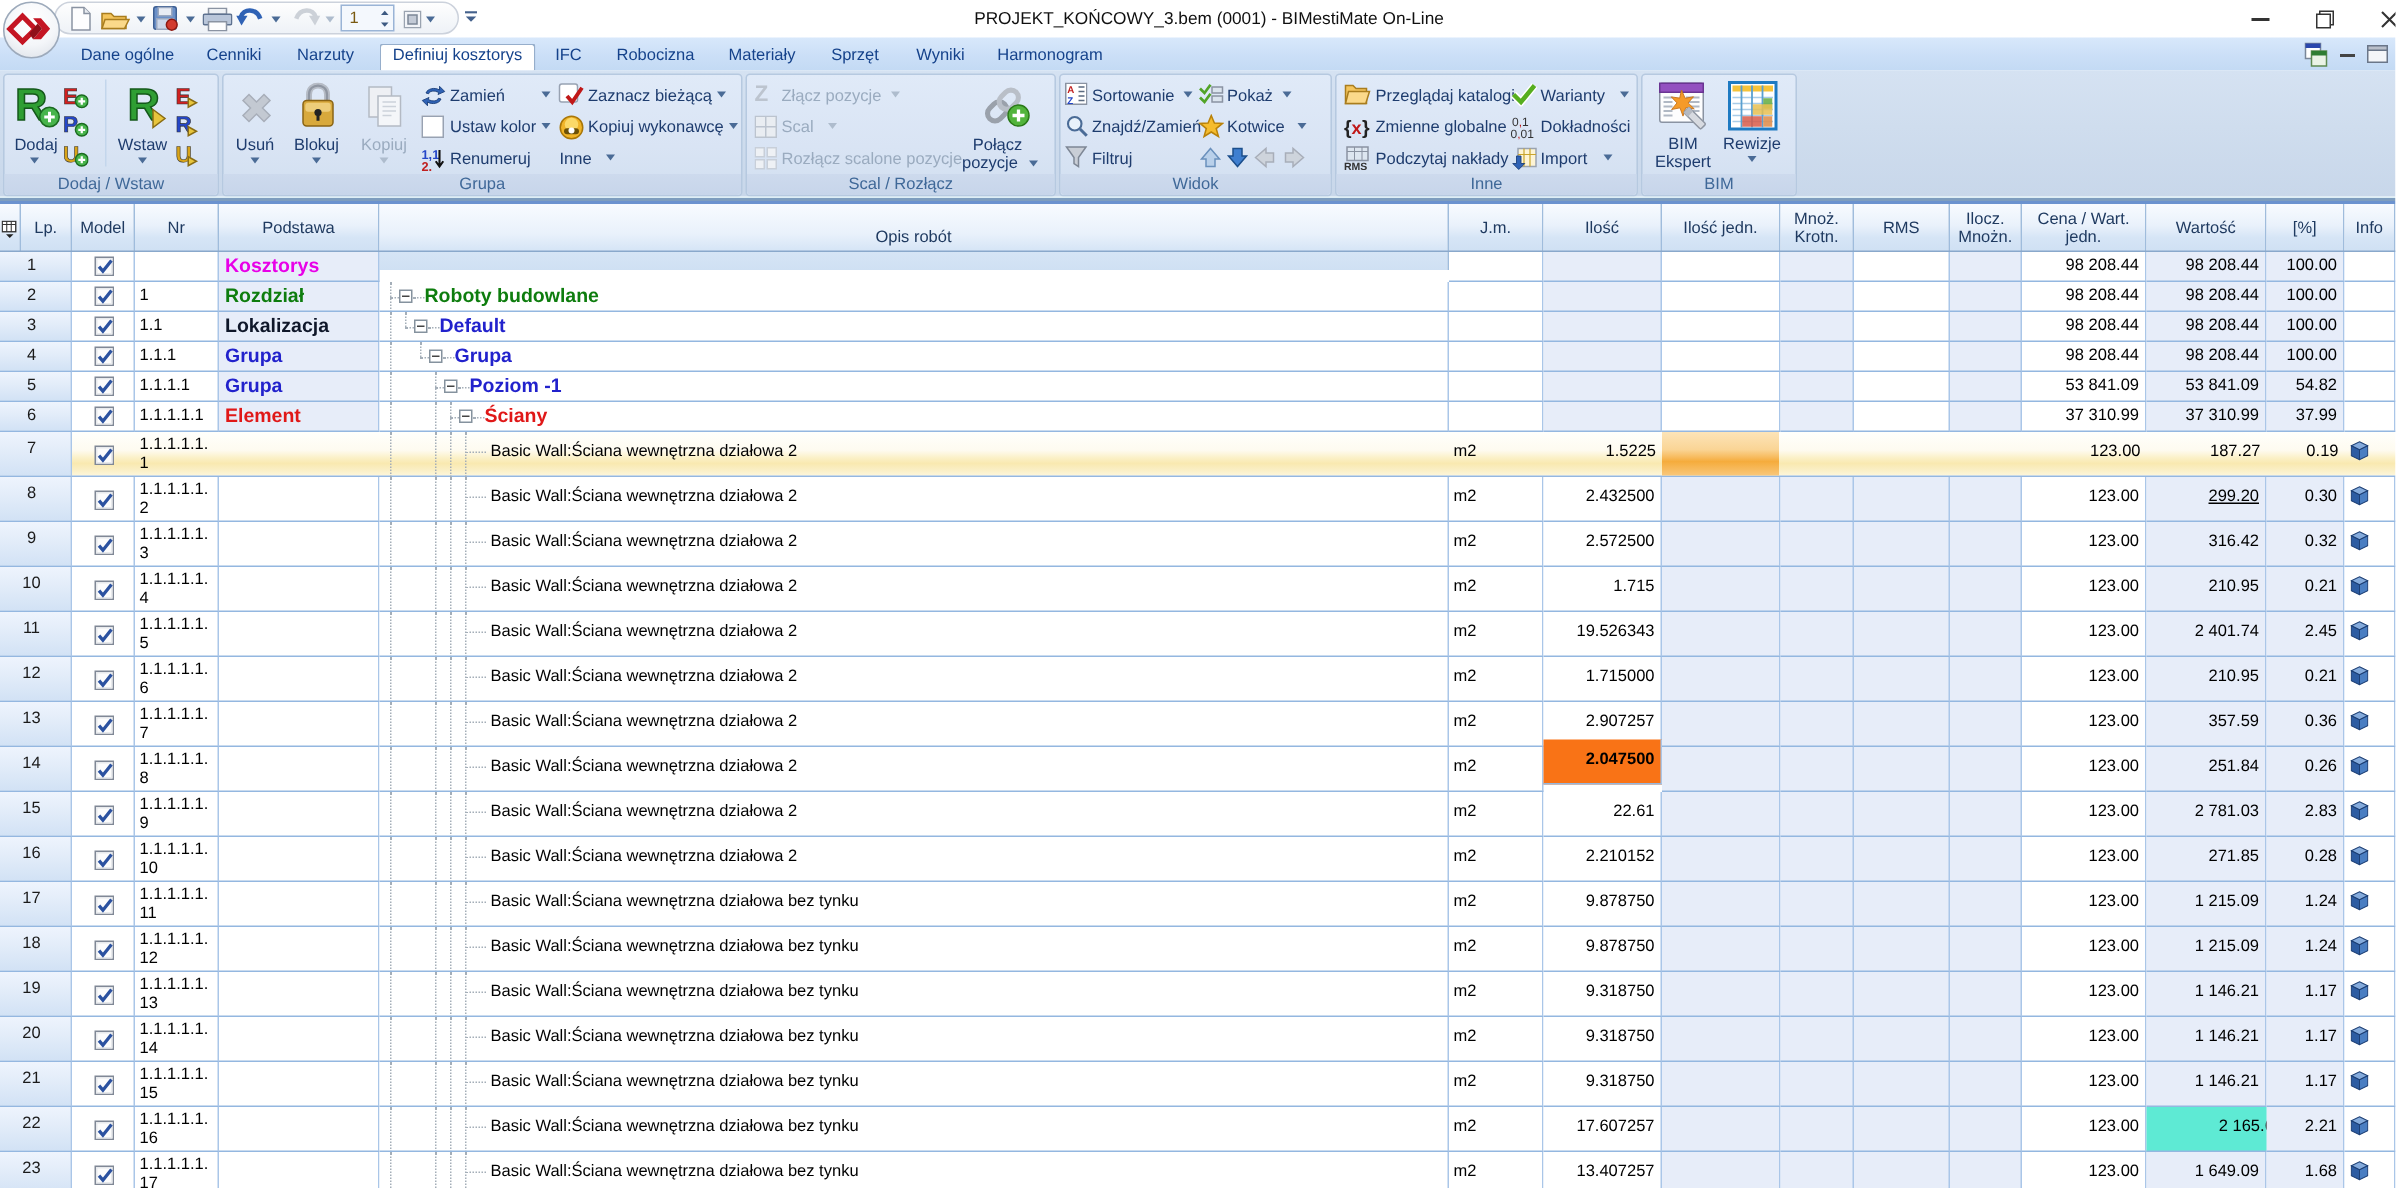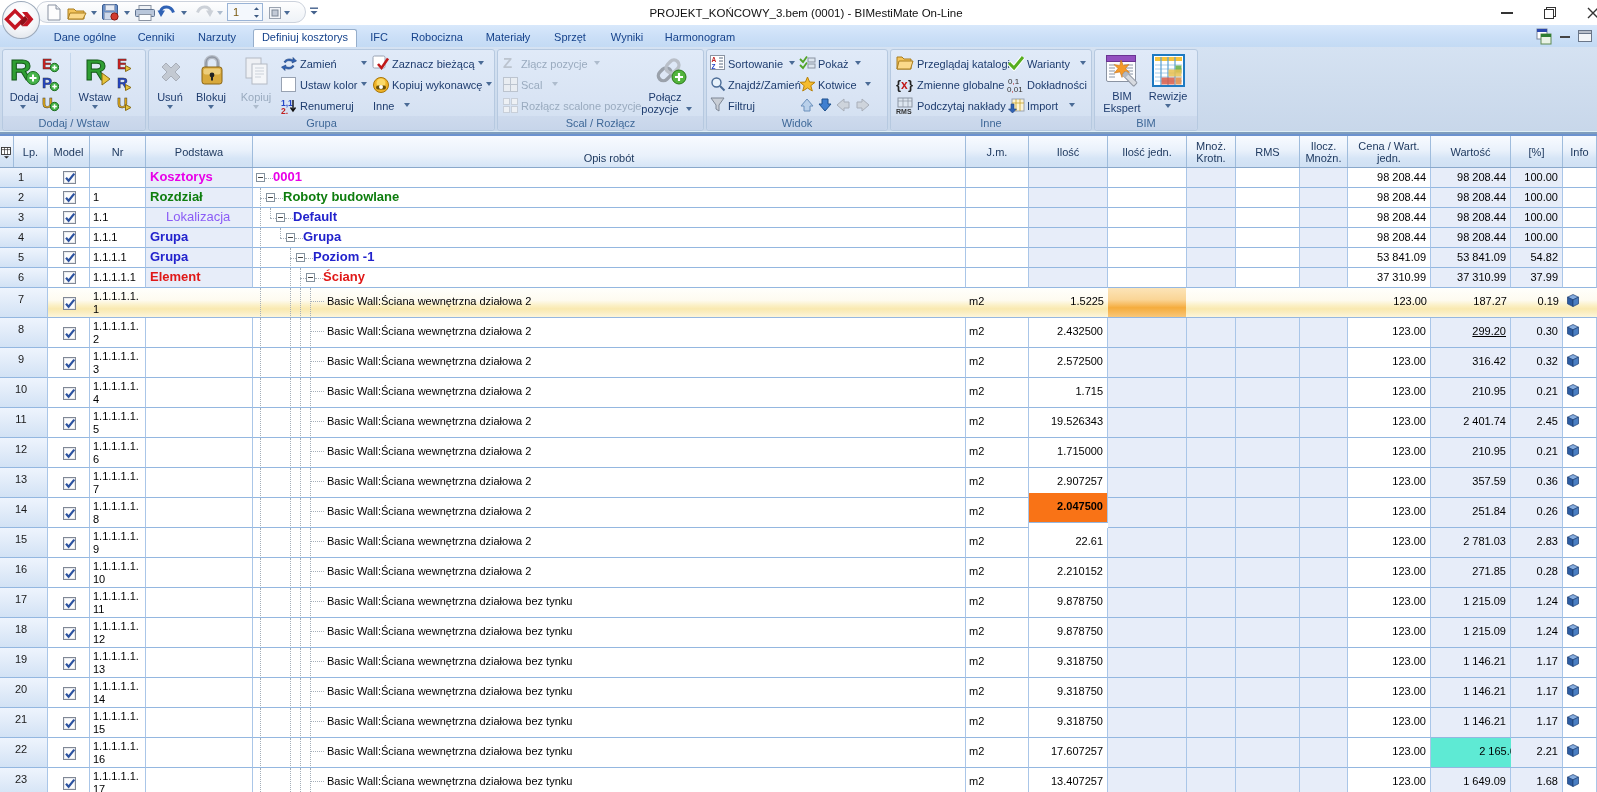--- a/index.html
+++ b/index.html
@@ -419,25 +419,20 @@
         <rect x="1.5" y="1.5" width="10" height="10" fill="none" stroke="#e8eaed"></rect>
         <path d="M3 6.8 L5.6 9.8 L11.3 2.6" stroke="#2c52a0" stroke-width="2.2" fill="none"></path>
       </svg>
     </div>
 <div class="cell" style="left:90px;top:168px;width:56px;height:20px;background:#fff;">
       <div style="padding:3px 0 0 3px"></div>
     </div>
 <div class="cell" style="left:146px;top:168px;width:107px;height:20px;background:#e7edf9;">
       <div style="padding:2px 0 0 4px;font-size:13px;font-weight:bold;color:#e800e8">Kosztorys</div>
     </div>
-<div class="cell" style="left:253px;top:168px;width:713px;height:20px;background:#fff;">
-      <div class="doth" style="left:12px;top:10px;width:8px"></div>
-      <div class="exp" style="left:3px;top:5px"></div>
-      <div style="position:absolute;left:20px;top:2px;font-size:13px;font-weight:bold;color:#e800e8">0001</div>
-    </div>
 <div class="cell" style="left:966px;top:168px;width:63px;height:20px;background:#fff;"></div>
 <div class="cell" style="left:1029px;top:168px;width:79px;height:20px;background:#e7edf9;"></div>
 <div class="cell" style="left:1108px;top:168px;width:79px;height:20px;background:#fff;"></div>
 <div class="cell" style="left:1187px;top:168px;width:49px;height:20px;background:#e7edf9;"></div>
 <div class="cell" style="left:1236px;top:168px;width:64px;height:20px;background:#fff;"></div>
 <div class="cell" style="left:1300px;top:168px;width:48px;height:20px;background:#e7edf9;"></div>
 <div class="cell" style="left:1348px;top:168px;width:83px;height:20px;background:#fff;">
       <div class="num" style="padding-top:3px">98 208.44</div>
     </div>
 <div class="cell" style="left:1431px;top:168px;width:80px;height:20px;background:#e7edf9;">
@@ -493,21 +488,21 @@
       <svg width="14" height="14" viewBox="0 0 14 14" style="position:absolute;left:15px;top:3px;overflow:visible">
         <rect x="0.5" y="0.5" width="12" height="12" fill="#fcfcfc" stroke="#808896"></rect>
         <rect x="1.5" y="1.5" width="10" height="10" fill="none" stroke="#e8eaed"></rect>
         <path d="M3 6.8 L5.6 9.8 L11.3 2.6" stroke="#2c52a0" stroke-width="2.2" fill="none"></path>
       </svg>
     </div>
 <div class="cell" style="left:90px;top:208px;width:56px;height:20px;background:#fff;">
       <div style="padding:3px 0 0 3px">1.1</div>
     </div>
 <div class="cell" style="left:146px;top:208px;width:107px;height:20px;background:#e7edf9;">
-      <div style="padding:2px 0 0 20px;font-size:13px;font-weight:normal;color:#8b5cf6">Lokalizacja</div>
+      <div style="padding:2px 0 0 4px;font-size:13px;font-weight:bold;color:#0f172a">Lokalizacja</div>
     </div>
 <div class="cell" style="left:253px;top:208px;width:713px;height:20px;background:#fff;">
       <div class="dotv" style="left:7px;top:0;height:20px"></div>
       <div class="dotv" style="left:17px;top:0;height:10px"></div>
       <div class="doth" style="left:17px;top:10px;width:6px"></div>
       <div class="doth" style="left:32px;top:10px;width:8px"></div>
       <div class="exp" style="left:23px;top:5px"></div>
       <div style="position:absolute;left:40px;top:2px;font-size:13px;font-weight:bold;color:#2222cc">Default</div>
     </div>
 <div class="cell" style="left:966px;top:208px;width:63px;height:20px;background:#fff;"></div>

